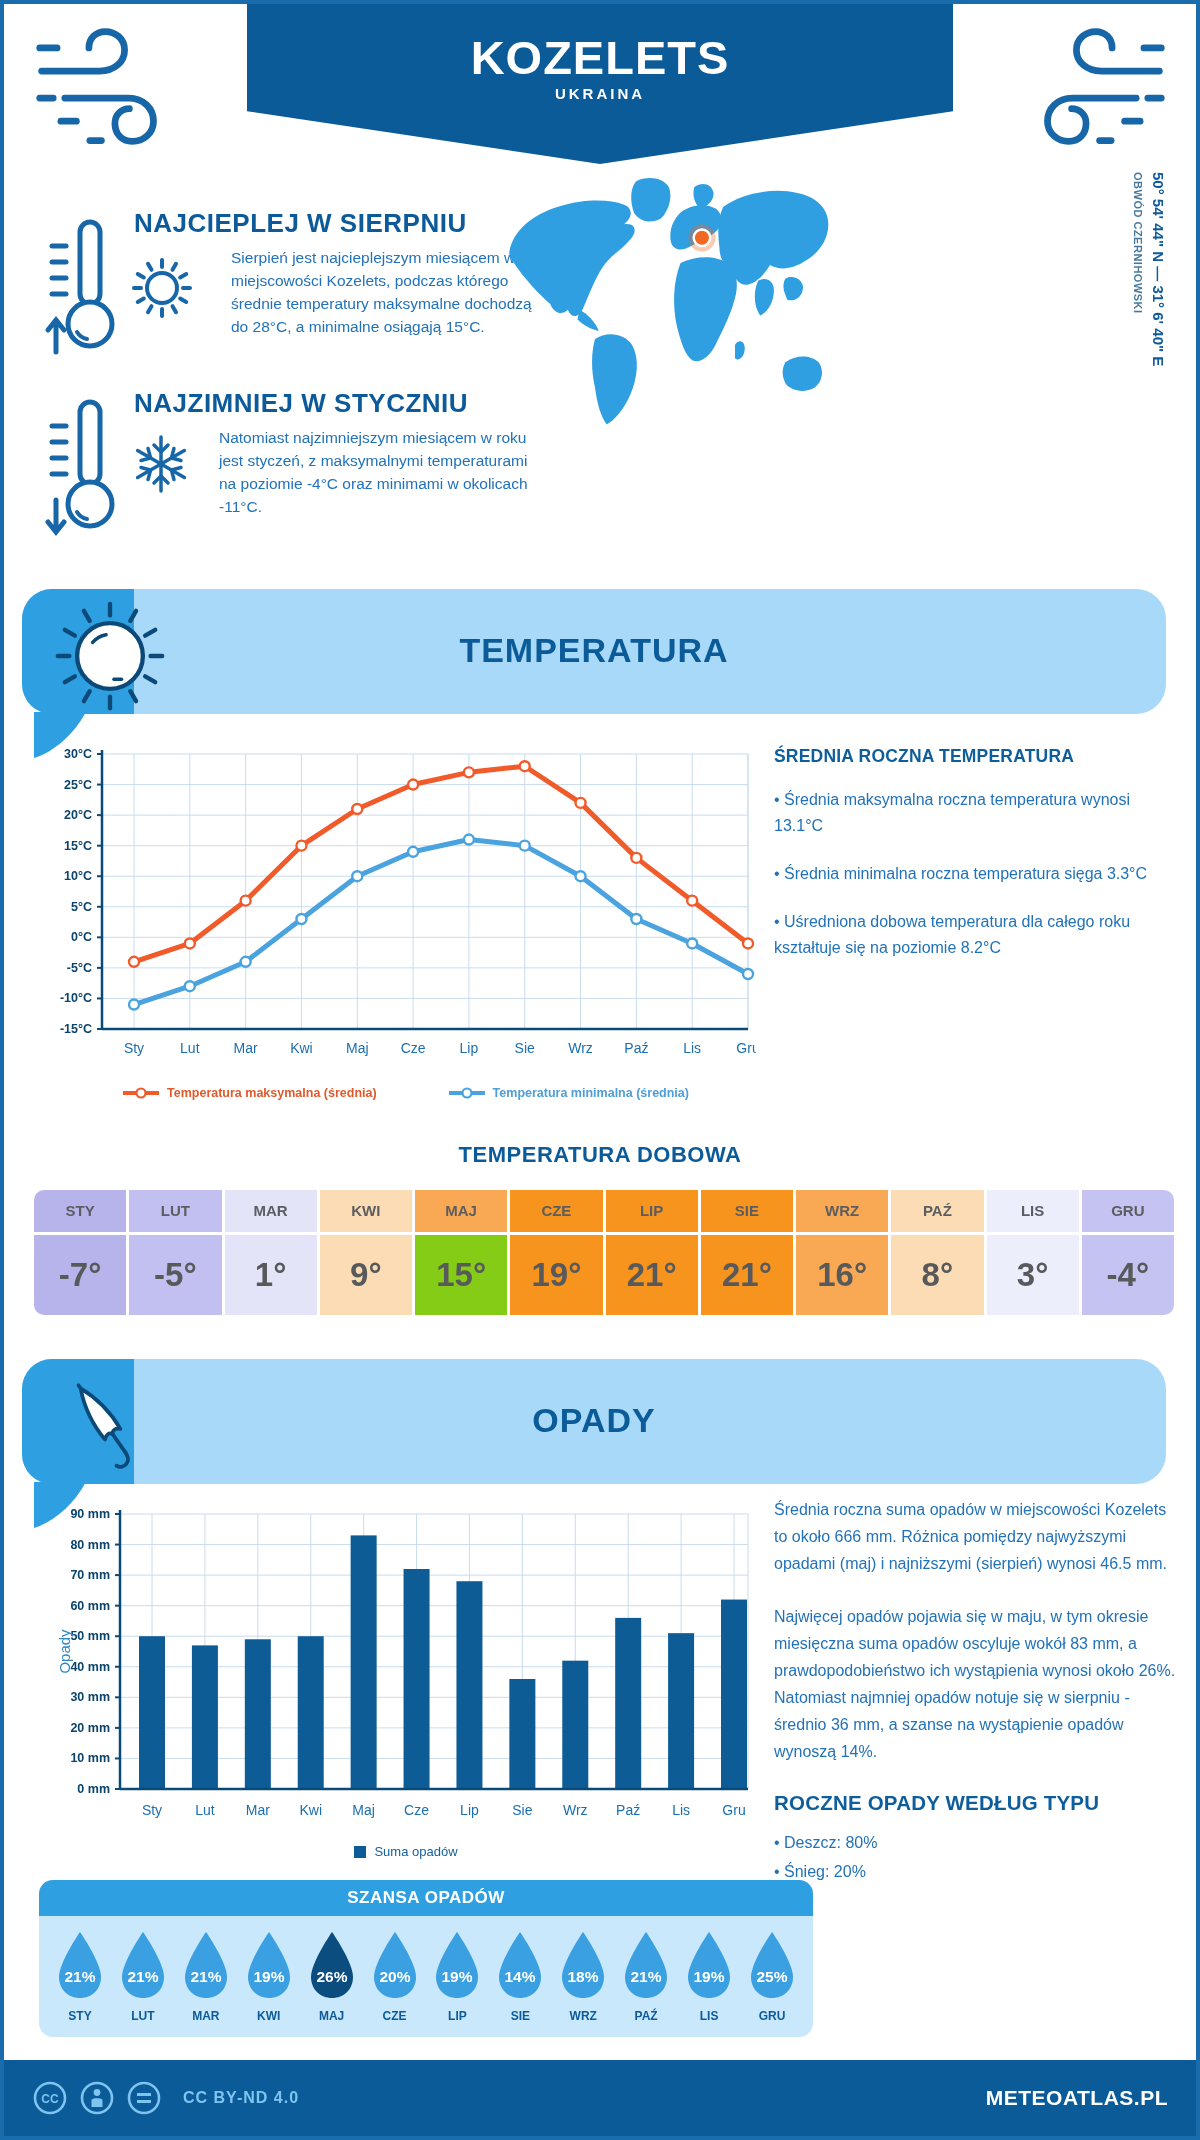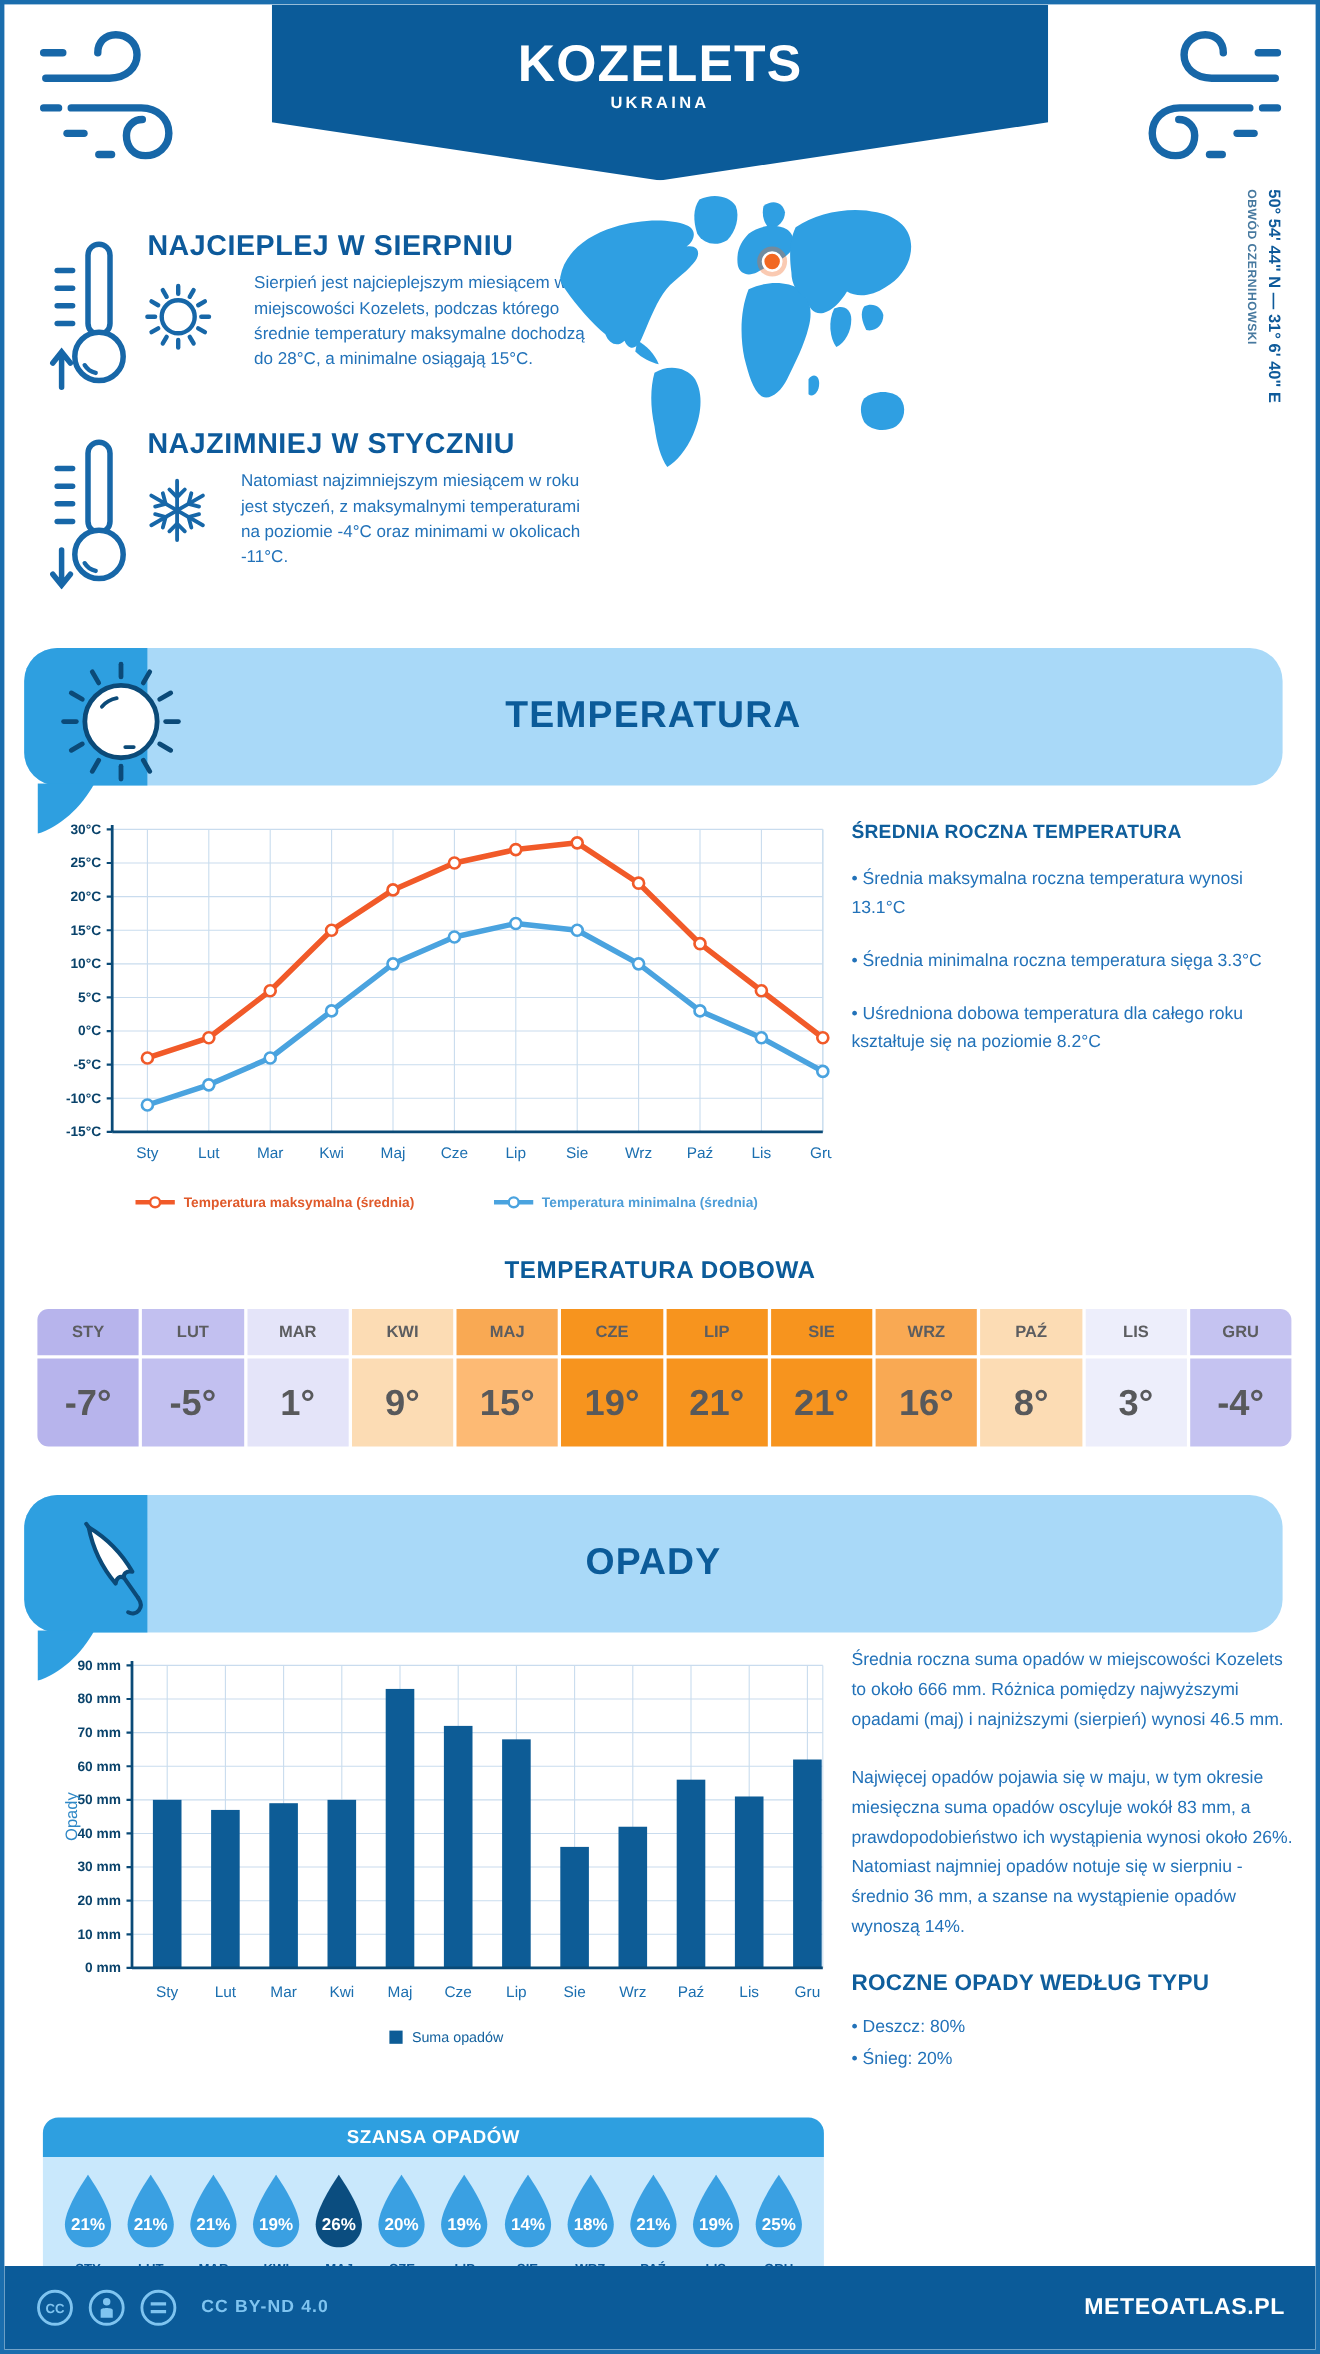--- a/index.html
+++ b/index.html
@@ -69,21 +69,21 @@
   .tcol .head { height:42px; line-height:42px; text-align:center; font-size:15px;
                 font-weight:bold; color:#5c5d60; }
   .tcol .val  { height:80px; line-height:80px; text-align:center; font-size:33px;
                 font-weight:bold; color:#58595b; }
   .tcol:first-child .head { border-radius:10px 0 0 0; }
   .tcol:first-child .val  { border-radius:0 0 0 10px; }
   .tcol:last-child  .head { border-radius:0 10px 0 0; }
   .tcol:last-child  .val  { border-radius:0 0 10px 0; }
 
   
-  #chance { position:absolute; left:35px; top:1921px; width:710px; }
+  #chance { position:absolute; left:35px; top:1876px; width:774px; }
   #chance .chead { height:36px; background:#2e9fe0; border-radius:14px 14px 0 0; color:#fff;
                    font-size:17px; font-weight:bold; text-align:center; line-height:36px;
                    letter-spacing:.5px; }
   #chance .cbody { background:#c9e8fc; border-radius:0 0 14px 14px; padding:14px 16px 14px;
                    display:flex; justify-content:space-between; }
   .drop-item { width:50px; text-align:center; }
   .drop-item .mon { margin-top:5px; font-size:12px; font-weight:bold; color:#0d5a9b; }
 
   
   #footer { position:absolute; left:0; right:0; bottom:0; height:76px; background:#0b5b99;
@@ -355,21 +355,21 @@
       <div class="tcol">
         <div class="head" style="background: rgb(228, 228, 249);">MAR</div>
         <div class="val" style="background: rgb(228, 228, 249);">1°</div>
       </div>
       <div class="tcol">
         <div class="head" style="background: rgb(252, 220, 180);">KWI</div>
         <div class="val" style="background: rgb(252, 220, 180);">9°</div>
       </div>
       <div class="tcol">
         <div class="head" style="background: rgb(249, 169, 83);">MAJ</div>
-        <div class="val" style="background: #fdba74;">15°</div>
+        <div class="val" style="background: #84cc16;">15°</div>
       </div>
       <div class="tcol">
         <div class="head" style="background: rgb(247, 148, 30);">CZE</div>
         <div class="val" style="background: rgb(247, 148, 30);">19°</div>
       </div>
       <div class="tcol">
         <div class="head" style="background: rgb(247, 148, 30);">LIP</div>
         <div class="val" style="background: rgb(247, 148, 30);">21°</div>
       </div>
       <div class="tcol">

